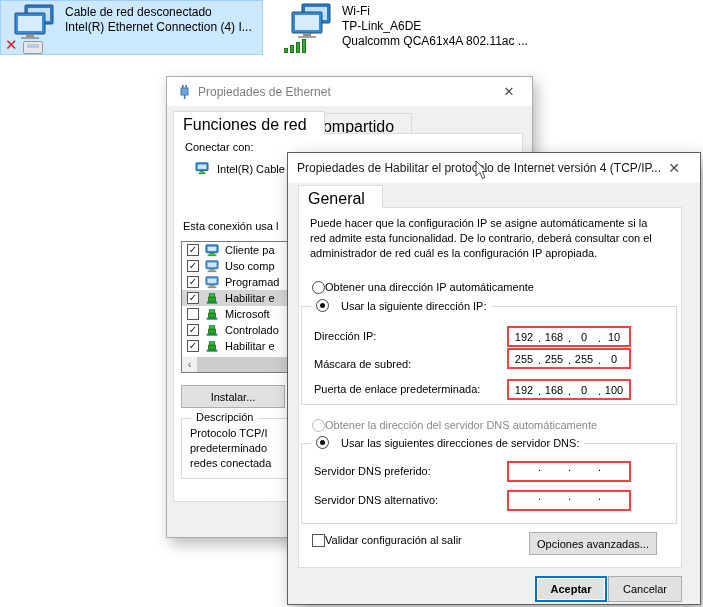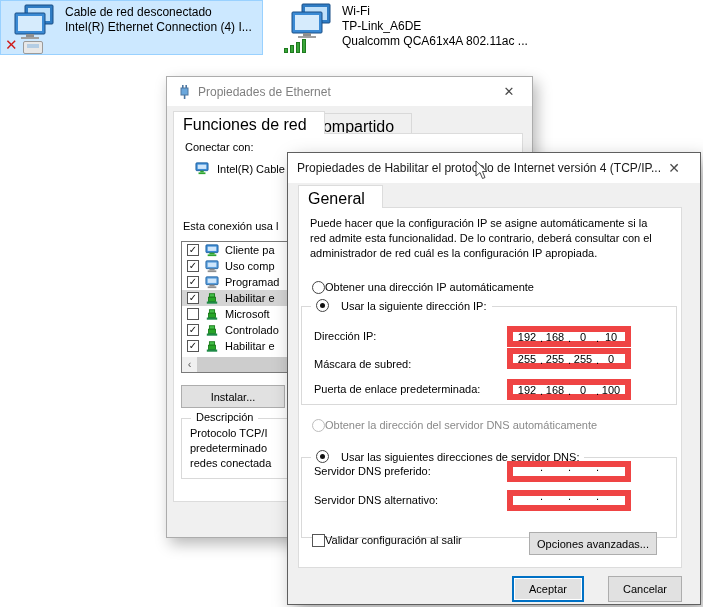--- a/index.html
+++ b/index.html
@@ -37,21 +37,21 @@
             line-height:11px;text-align:center;color:#111;flex:0 0 13px;}
   .radio{width:13px;height:13px;border:1px solid #444;border-radius:50%;background:#fff;flex:0 0 13px;}
   .radio.checked{position:relative;}
   .radio.checked::after{content:"";position:absolute;left:3px;top:3px;width:5px;height:5px;border-radius:50%;background:#111;}
   .radio.disabled{border-color:#bdbdbd;}
   .radio-row{position:absolute;display:flex;align-items:flex-start;white-space:nowrap;}
   .radio-row.disabled span{color:#8a8a8a;}
   .groupbox{position:absolute;border:1px solid #d9d9d9;}
   .group-head{position:absolute;top:-8px;left:9px;background:#fff;padding:0 5px;display:flex;align-items:center;gap:12px;white-space:nowrap;}
   .field-label{position:absolute;white-space:nowrap;}
-  .ip-field{position:absolute;width:124px;height:21px;background:#fff;border:6px solid #ef4444;
+  .ip-field{position:absolute;width:124px;height:21px;background:#fff;border:2px solid #ef4444;
             display:flex;align-items:center;}
   .octet{flex:1;text-align:center;position:relative;font-size:11px;}
   .octet:not(:last-child)::after{content:".";position:absolute;right:-2px;bottom:-1px;color:#000;}
 
   
   .eth-dialog{left:166px;top:76px;width:367px;height:462px;border:1px solid #acacac;box-shadow:4px 6px 14px rgba(0,0,0,.28);z-index:2;}
   .eth-dialog .title{color:#7f7f7f;margin-left:6px;}
   .eth-title-icon{margin-left:11px;width:14px;height:16px;position:relative;flex:0 0 14px;}
   .listbox{position:absolute;left:14px;top:164px;width:334px;height:132px;background:#fff;border:1px solid #7a7a7a;overflow:hidden;}
   .list-item{height:16px;display:flex;align-items:center;gap:6px;padding-left:5px;white-space:nowrap;}
@@ -283,21 +283,21 @@
         <span class="octet">168</span>
         <span class="octet">0</span>
         <span class="octet">100</span>
     </div>
 
     <div class="radio-row disabled" style="left:24px;top:266px;">
       <span class="radio disabled"></span>
       <span>Obtener la dirección del servidor DNS automáticamente</span>
     </div>
 
-    <div class="groupbox" style="left:13px;top:304px;width:376px;height:81px;text-decoration:underline;">
+    <div class="groupbox" style="left:13px;top:290px;width:376px;height:81px;text-decoration:underline;">
       <div class="group-head">
         <span class="radio checked"></span>
         <span>Usar las siguientes direcciones de servidor DNS:</span>
       </div>
     </div>
     <div class="field-label" style="left:26px;top:312px;">Servidor DNS preferido:</div>
     <div class="ip-field" style="left:219px;top:308px;">
       <span class="octet"></span>
         <span class="octet"></span>
         <span class="octet"></span>
@@ -310,20 +310,20 @@
         <span class="octet"></span>
         <span class="octet"></span>
     </div>
 
     <div class="radio-row" style="left:24px;top:381px;">
       <span class="checkbox"></span>
       <span>Validar configuración al salir</span>
     </div>
     <div class="btn" style="left:241px;top:379px;width:128px;height:23px;">Opciones avanzadas...</div>
 
-    <div class="btn default" style="left:224px;top:423px;width:72px;height:26px;">Aceptar</div>
+    <div class="btn default" style="left:247px;top:423px;width:72px;height:26px;font-weight:bold;">Aceptar</div>
     <div class="btn" style="left:320px;top:423px;width:74px;height:26px;">Cancelar</div>
   </div>
 
   <svg class="cursor" width="14" height="21" viewBox="0 0 14 21">
     <path d="M1,1 L1,16 L5,12.5 L7.5,18.5 L10,17.5 L7.5,11.5 L12,11.5 Z" fill="#fff" stroke="#4a4a4a" stroke-width="1"></path>
   </svg>
 </div>
 
 </body></html>

